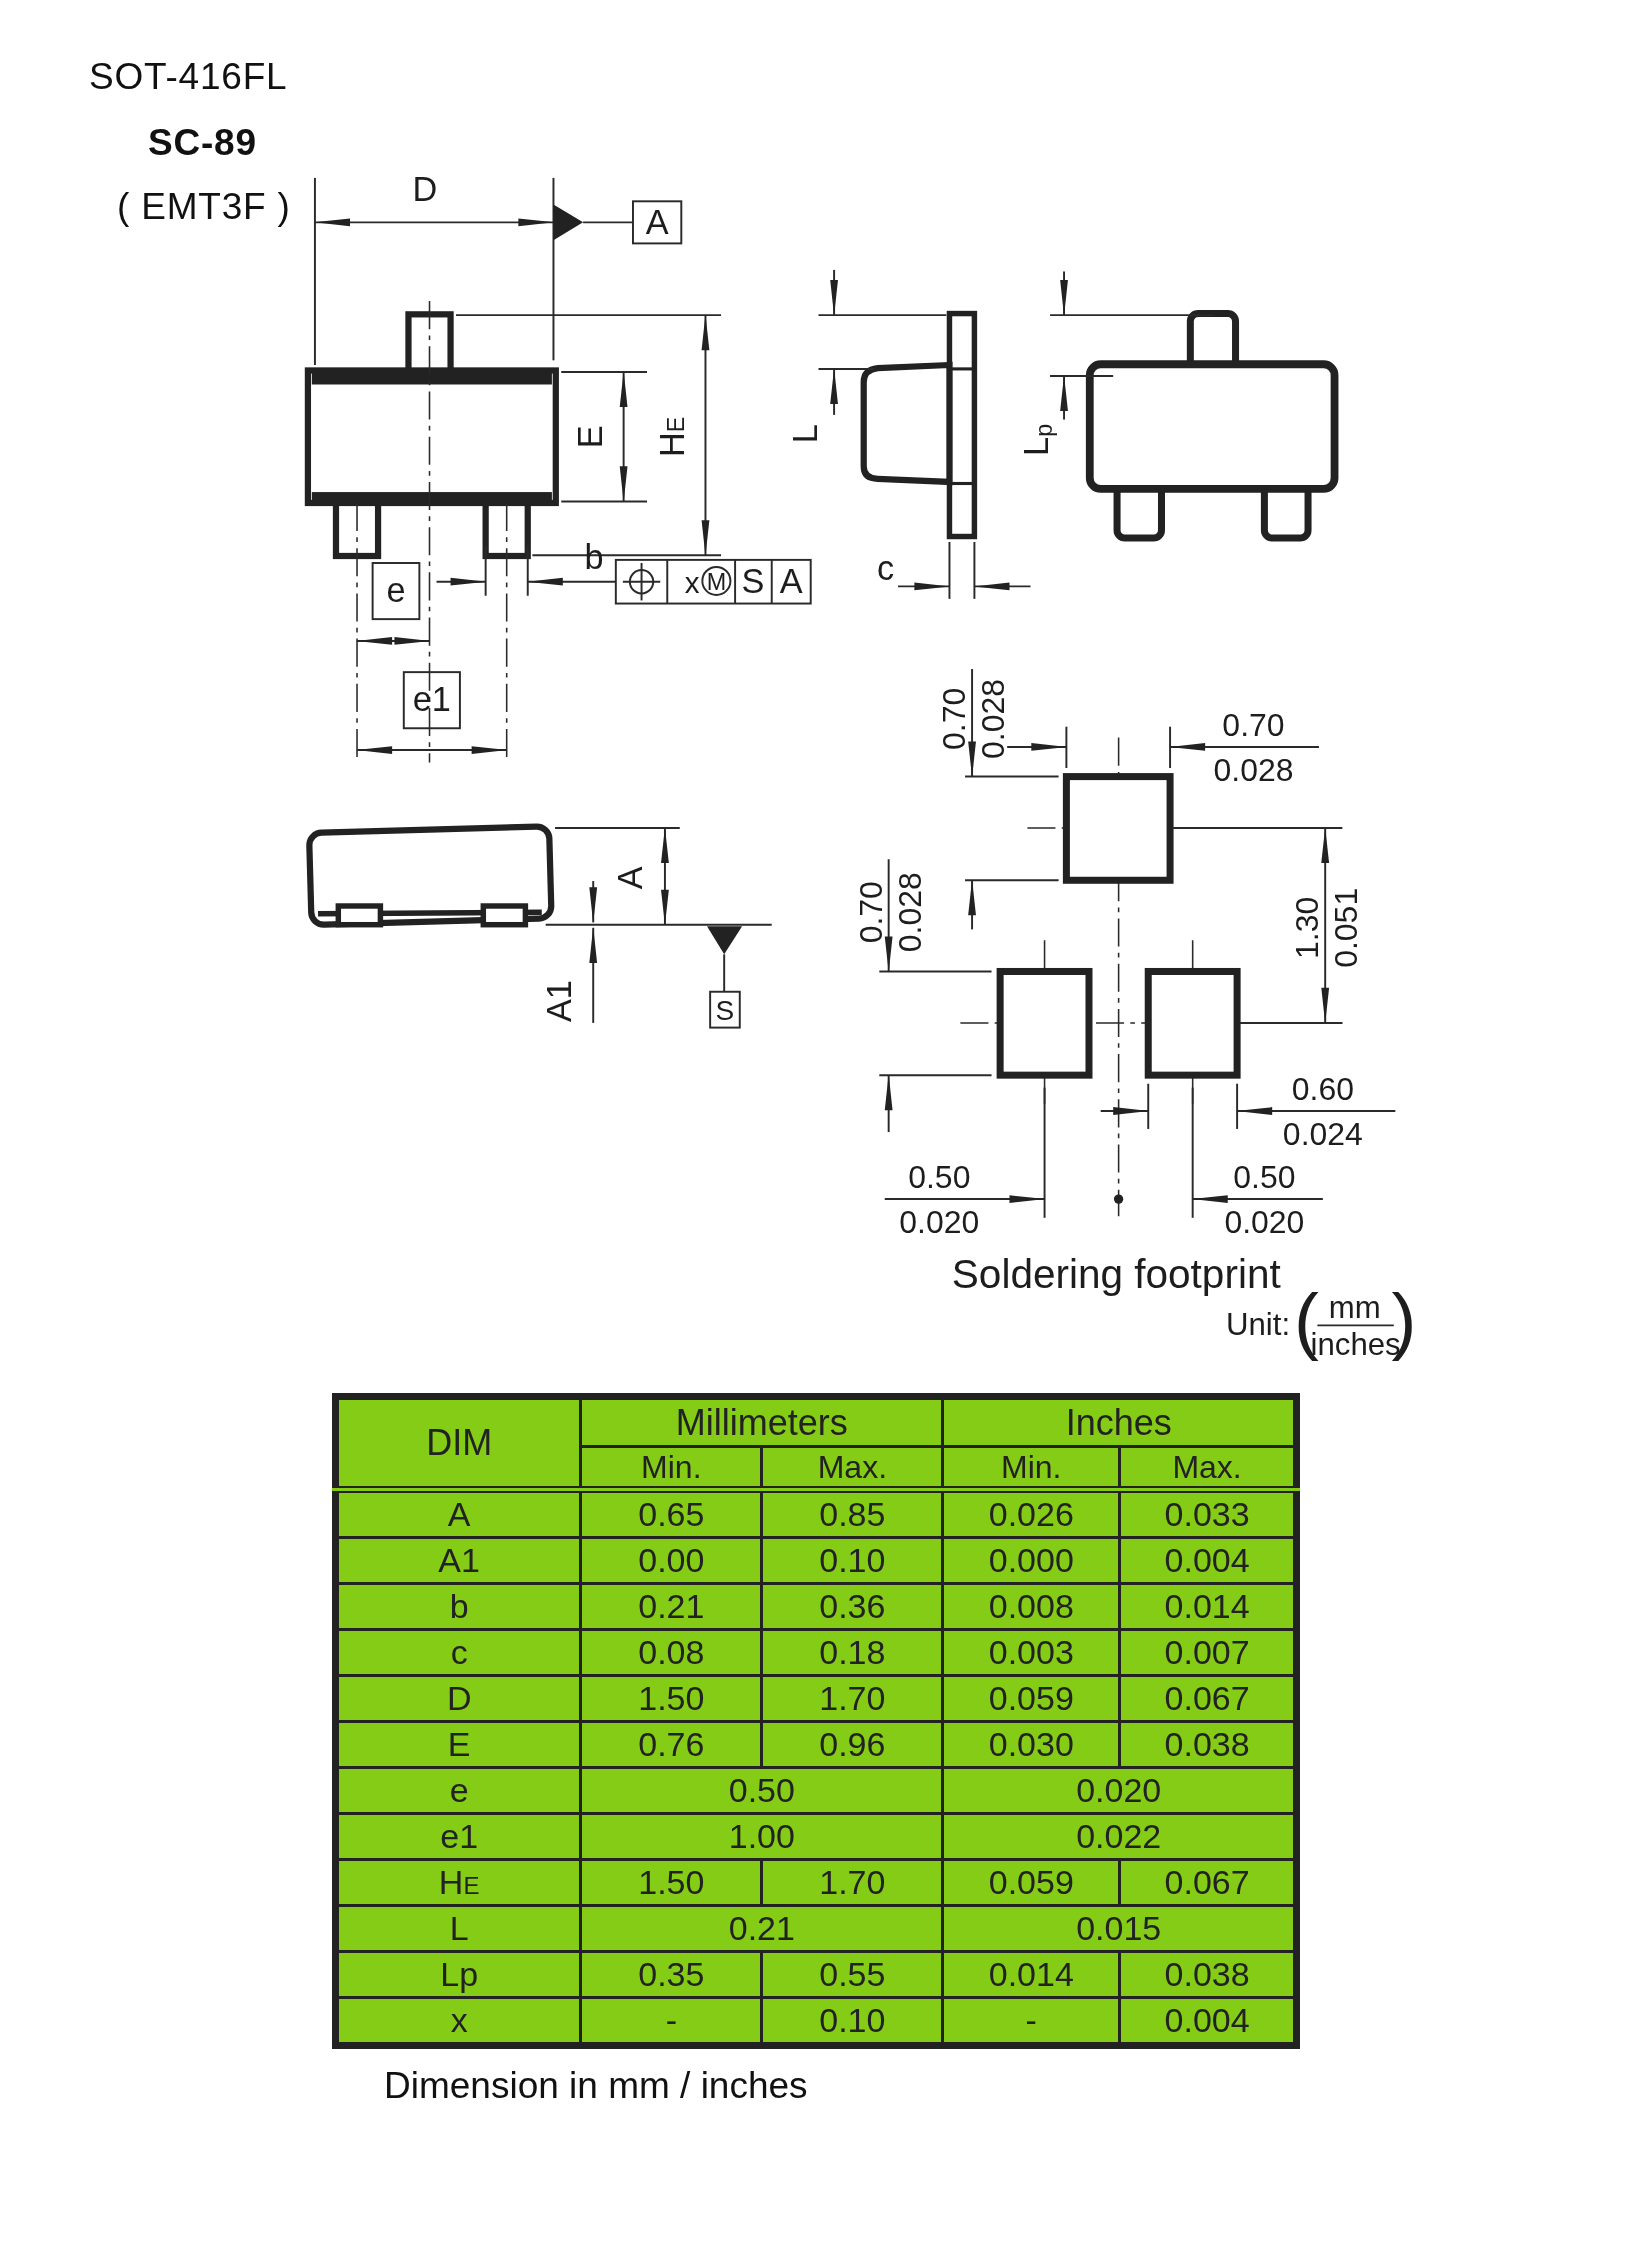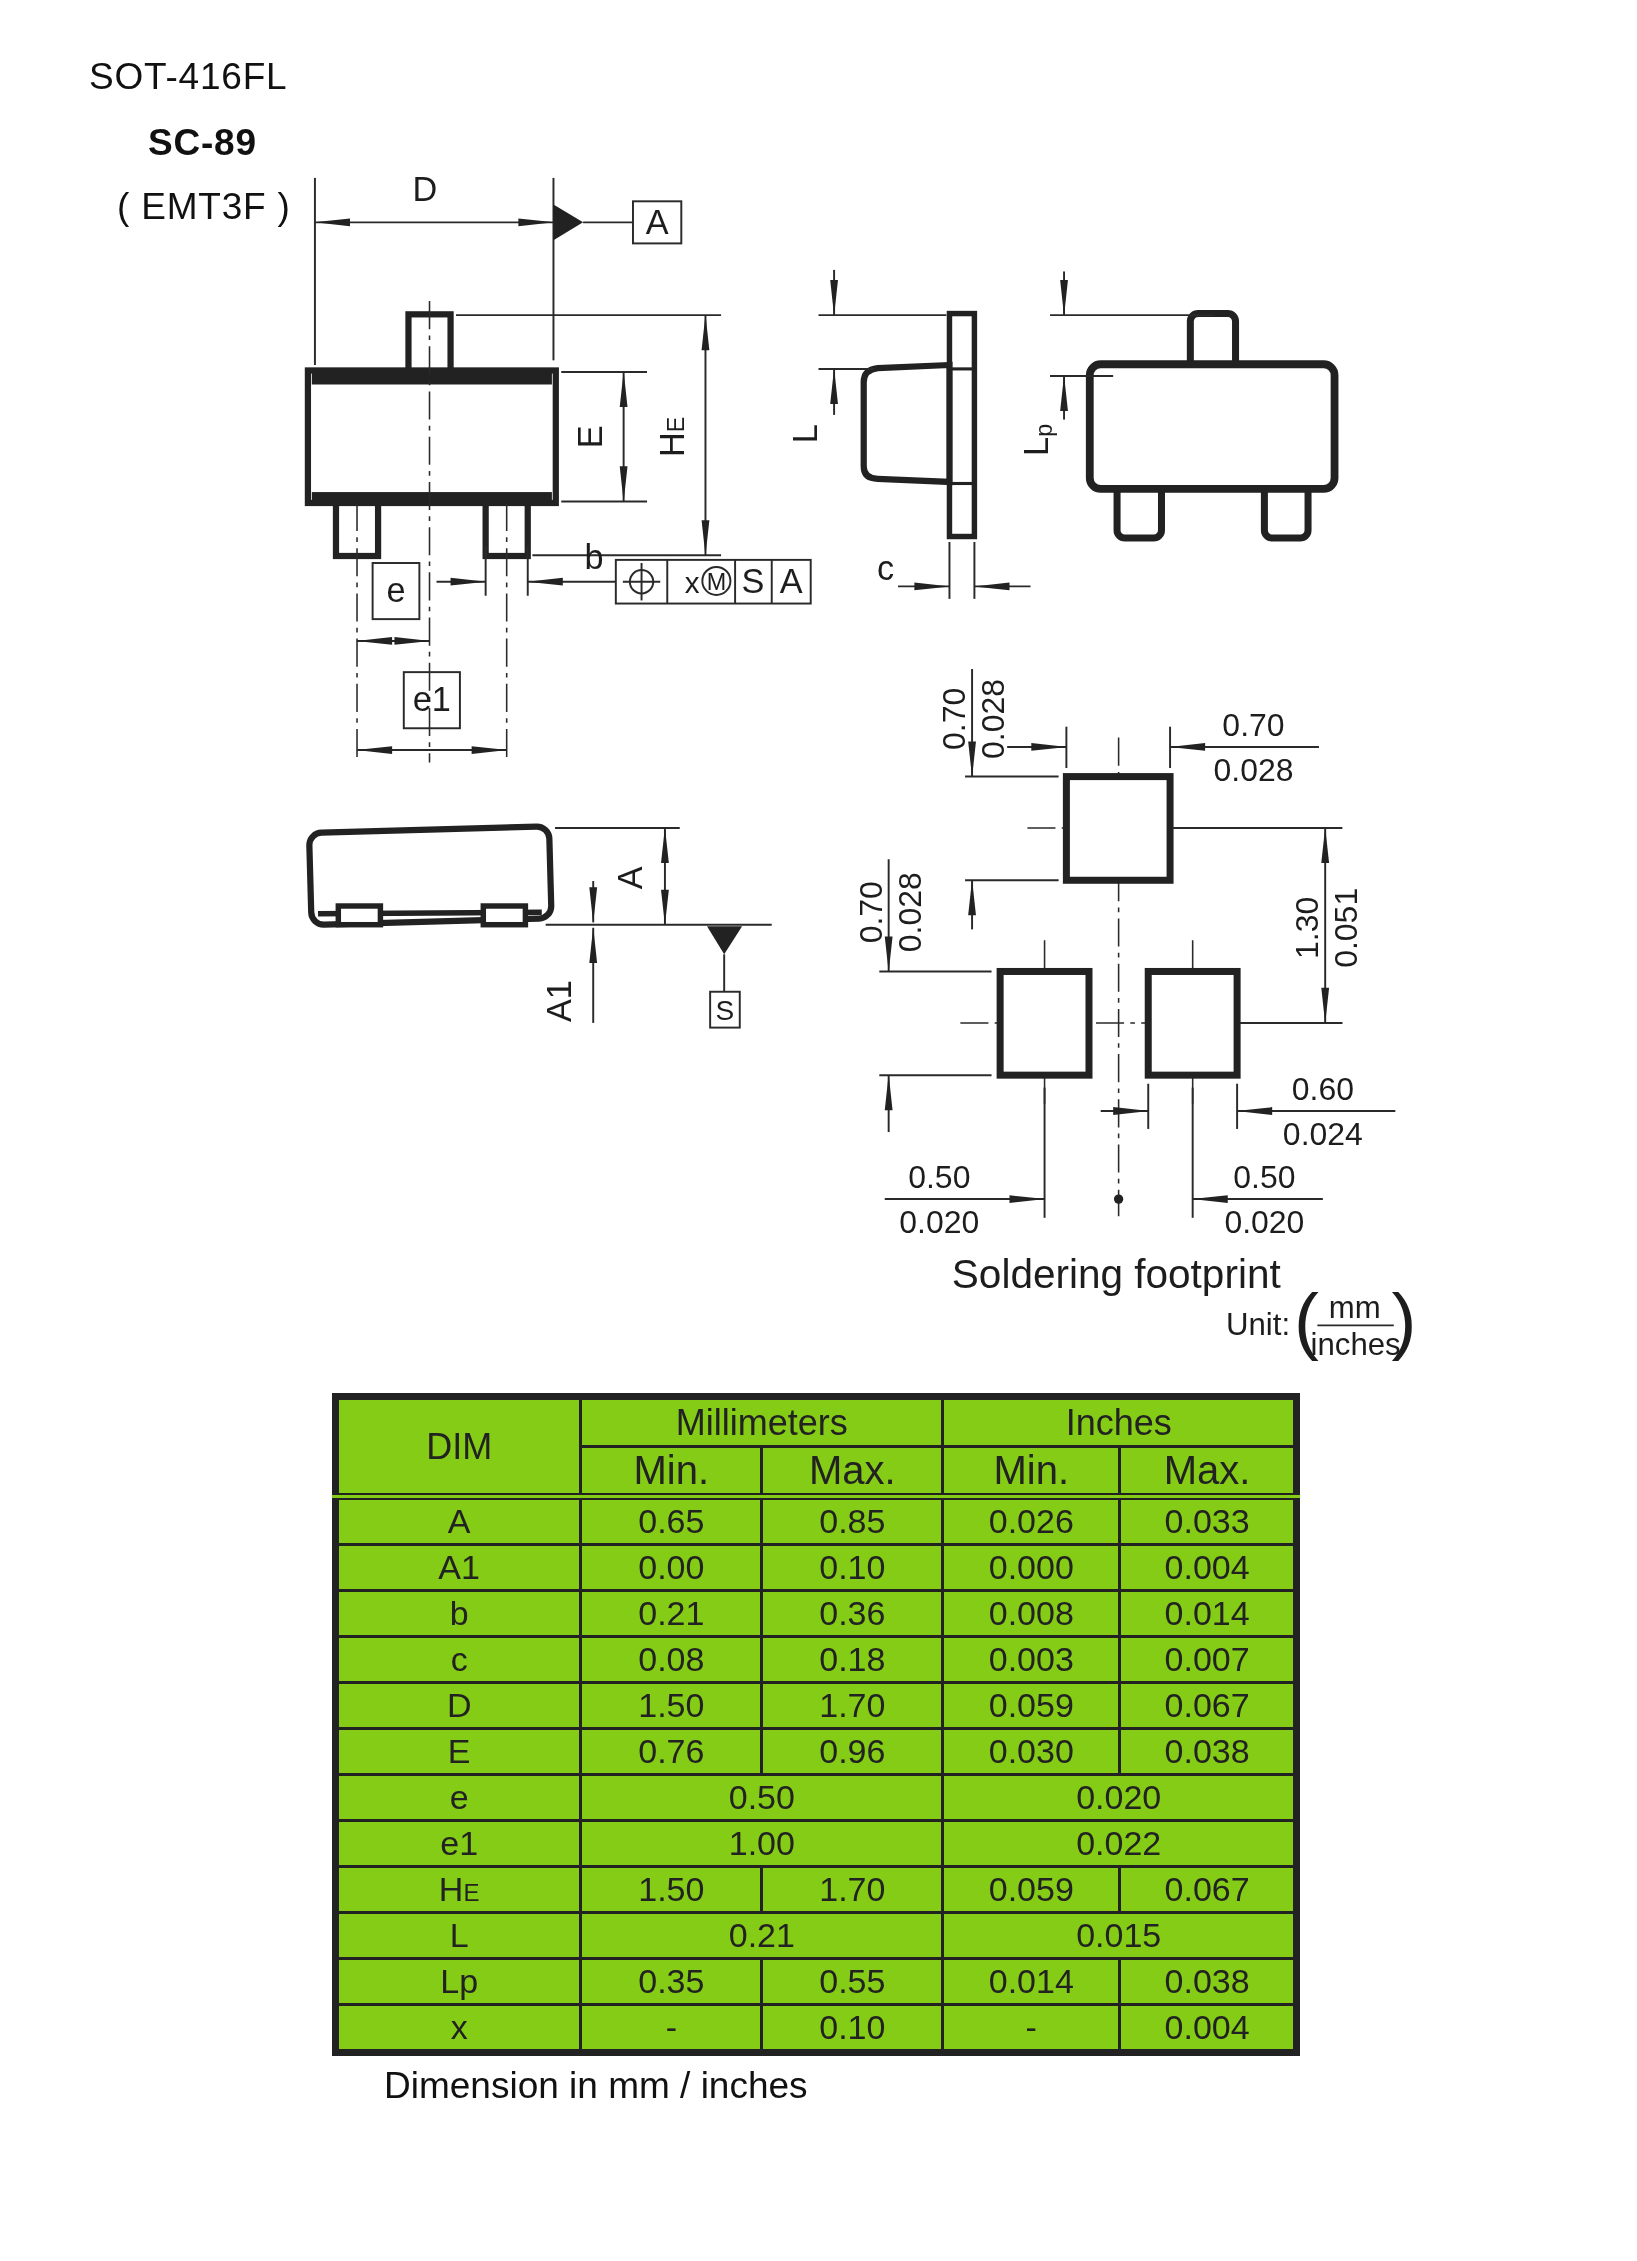--- a/index.html
+++ b/index.html
@@ -19,21 +19,21 @@
   .ol8{stroke:#222;stroke-width:8;fill:#fff;}
   .ol9{stroke:#222;stroke-width:9;fill:#fff;}
   .ol10{stroke:#222;stroke-width:10;fill:#fff;}
   .cl{stroke:#2a2a2a;stroke-width:2;fill:none;stroke-dasharray:36 8 6 8;}
   .fillb{fill:#222;stroke:none;}
   
   .dim-table{position:absolute;left:332px;top:1393px;border-collapse:collapse;table-layout:fixed;width:968px;background:#84cc16;}
   .dim-table td,.dim-table th{border:3.1px solid #222;text-align:center;vertical-align:middle;font-weight:normal;padding:0;}
   .dim-table{border:7px solid #222;}
   .dim-table .hrow1 th{height:45px;font-size:36px;}
-  .dim-table .hrow2 th{height:38px;font-size:40px;border-bottom:7.8px double #222;}
+  .dim-table .hrow2 th{height:38px;font-size:32px;border-bottom:7.8px double #222;}
   .dim-table td{height:43px;font-size:34px;}
   .c0{width:140px;} .c1{width:211px;} .c2{width:204px;} .c3{width:204px;} .c4{width:211px;}
   .subE{font-size:24px;}
   .footer-note{position:absolute;left:342px;top:2065px;font-size:37px;color:#111;margin-left:42px;}
 </style>
 </head>
 <body>
 
 <div class="title-line" style="left:89px;top:56px;">SOT-416FL</div>
 <div class="title-line" style="left:148px;top:122px;font-weight:bold;">SC-89</div>

